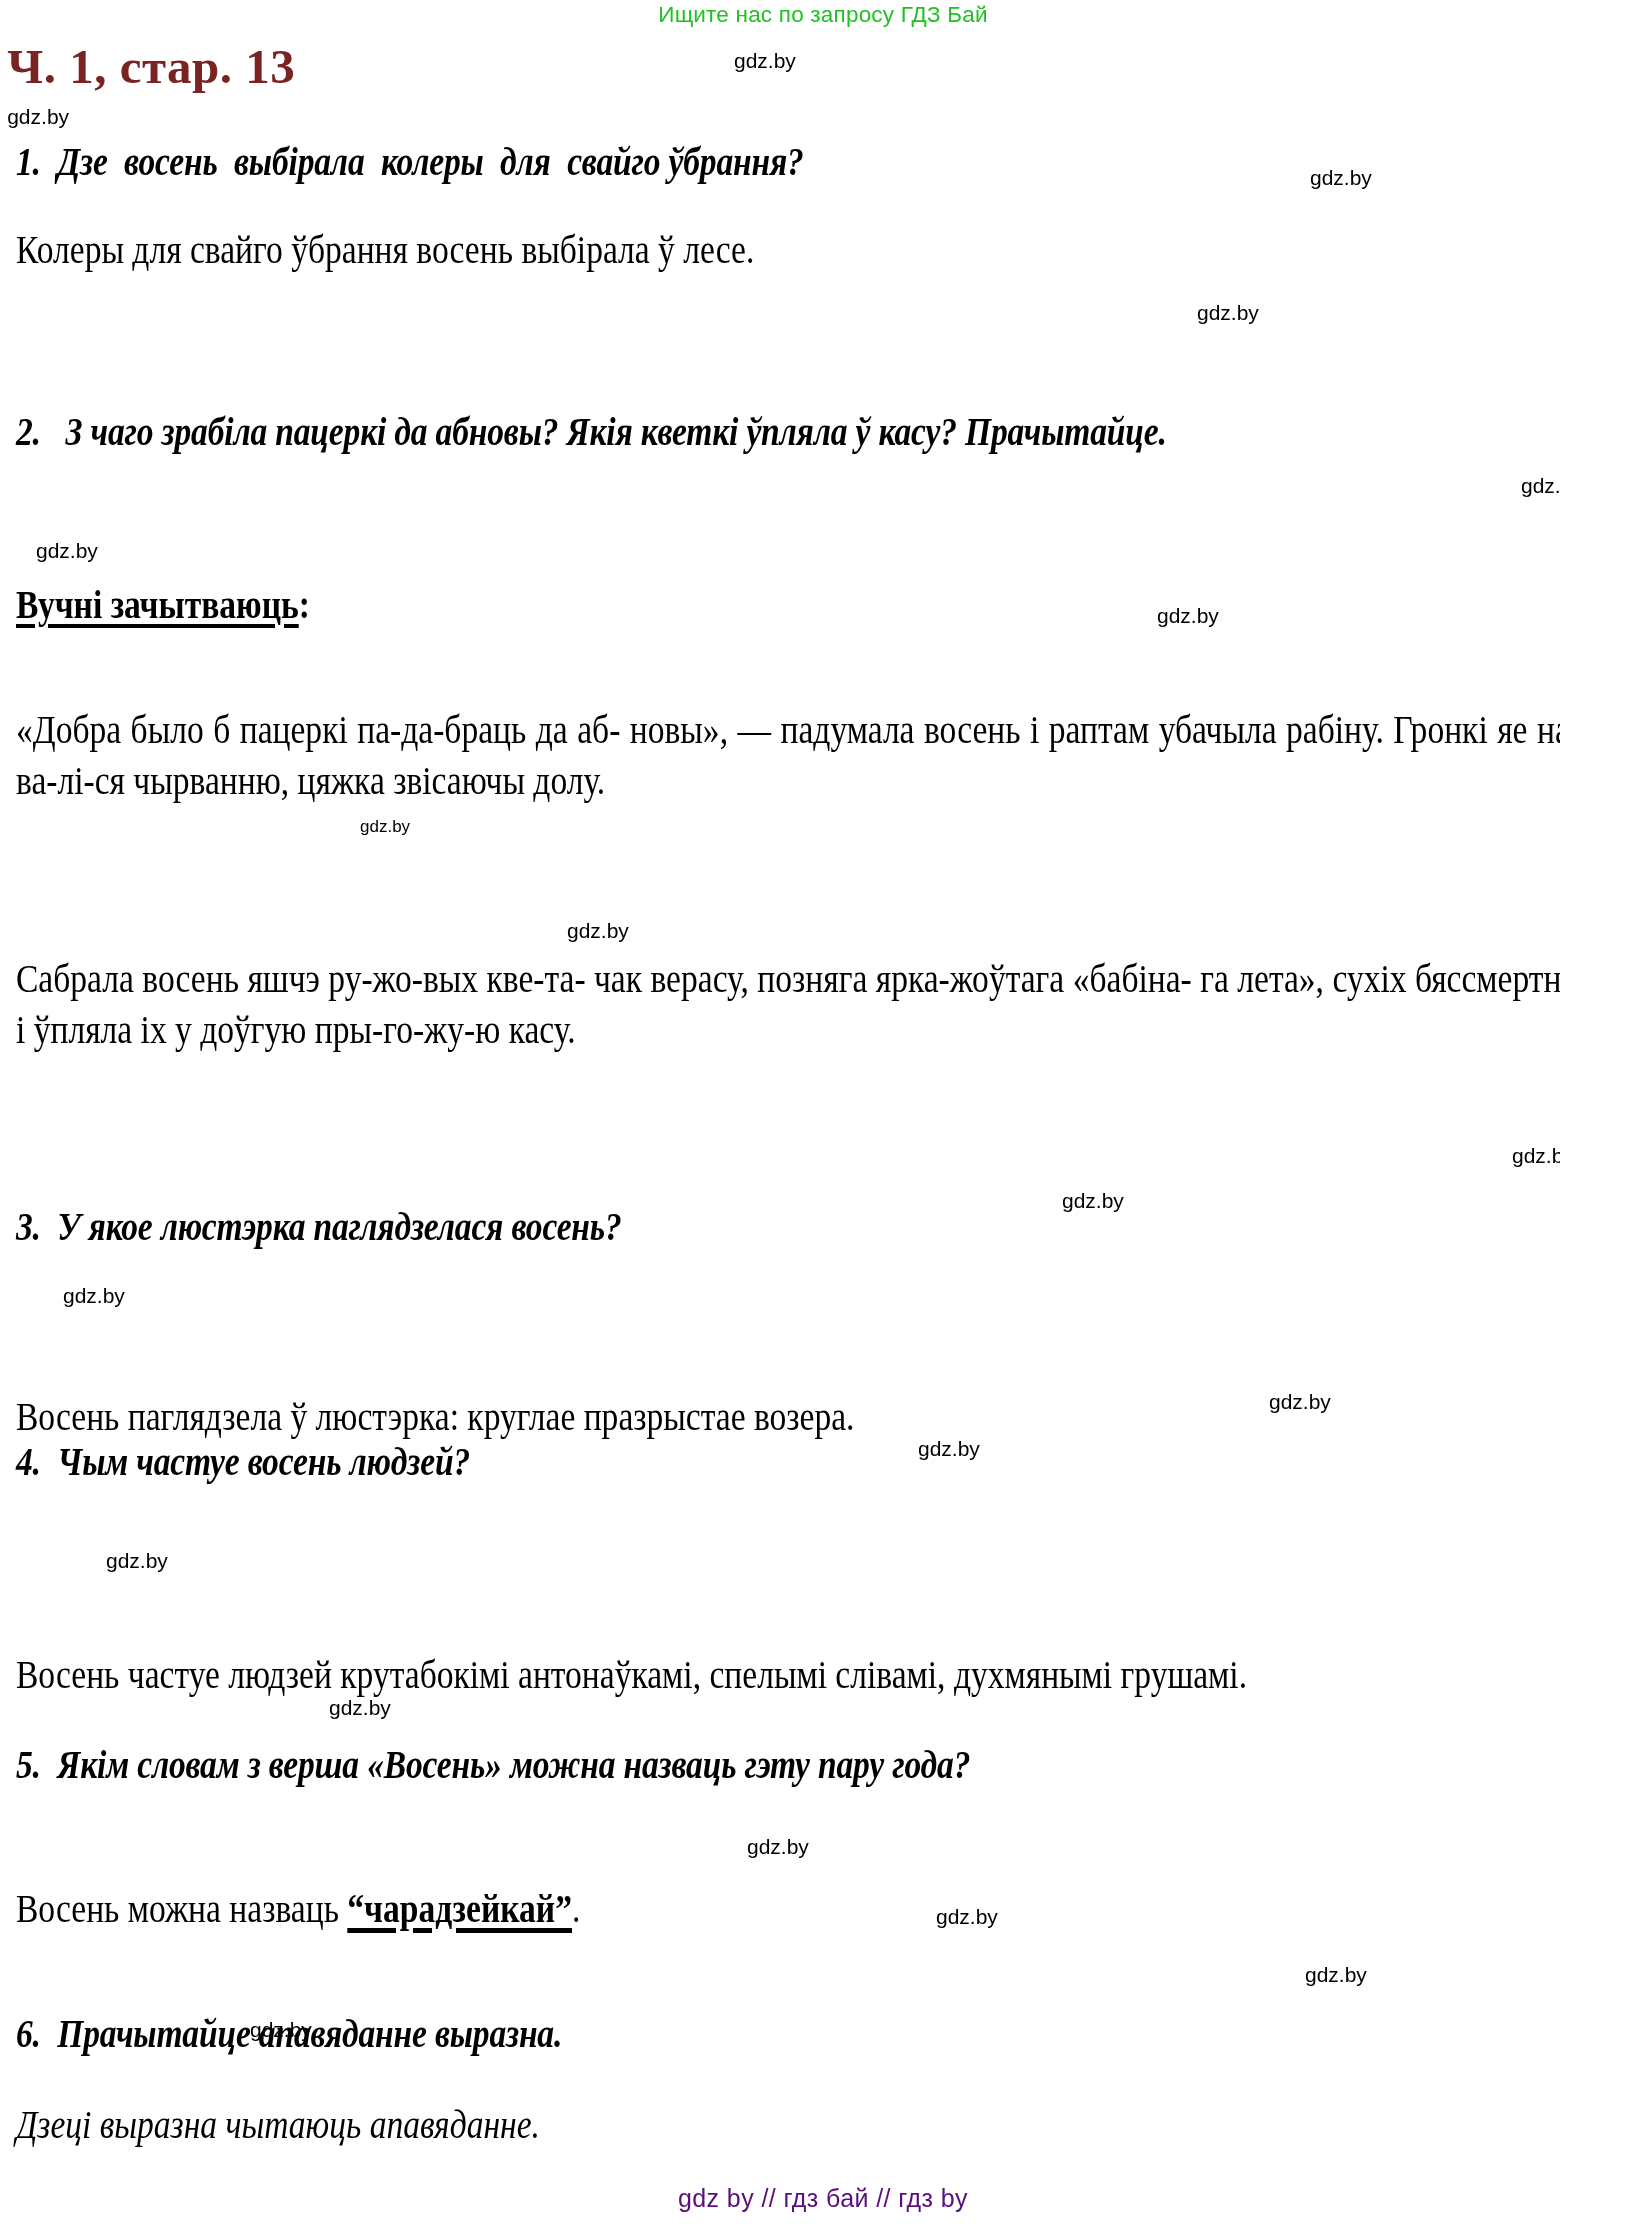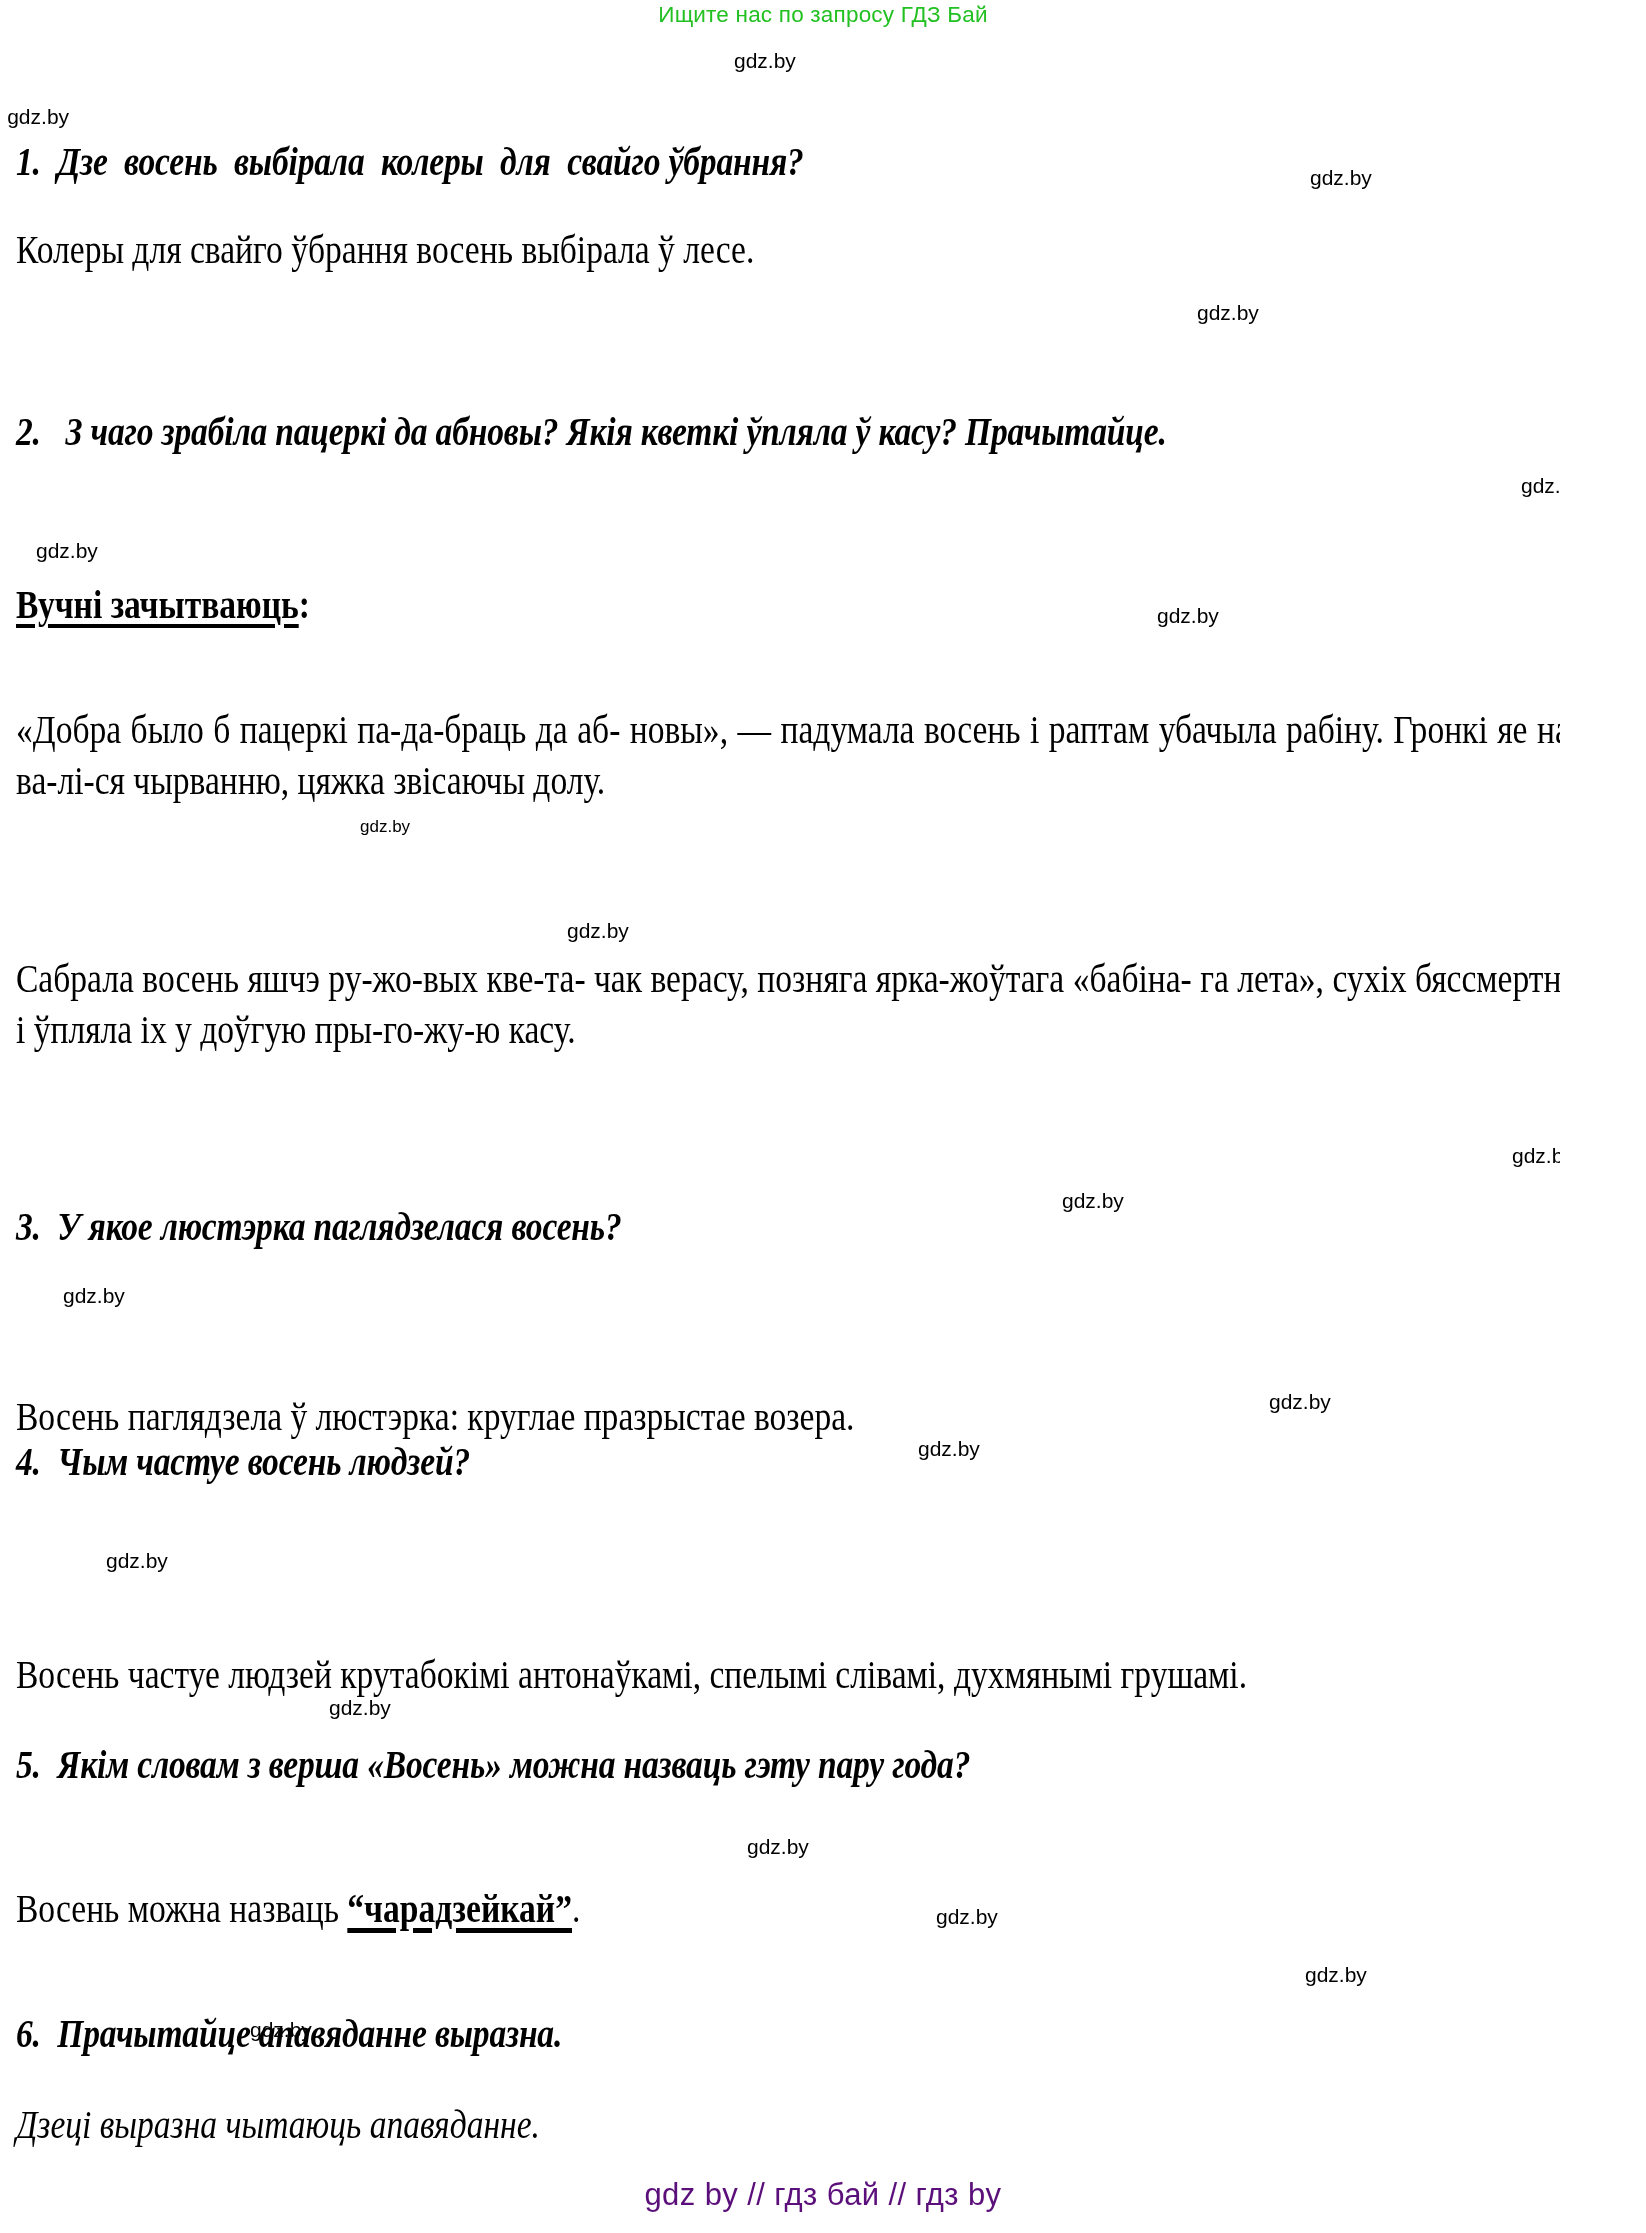--- a/index.html
+++ b/index.html
@@ -110,33 +110,34 @@
   }
   .wm.small { font-size: 17px; }
   
   .footer {
     position: absolute;
     bottom: 20px;
     left: 0;
     width: 1646px;
     text-align: center;
     font-family: "Liberation Sans", "DejaVu Sans", sans-serif;
-    font-size: 31px;
+    font-size: 25px;
     font-weight: 400;
     color: #5b0f7a;
     letter-spacing: 0.4px;
   }
 </style>
 </head>
 <body>
 
 <div class="page">
 
   <div class="promo" style="color: rgb(34, 192, 34);">Ищите нас по запросу ГДЗ Бай</div>
 
+  <div class="page-title" style="color: rgb(123, 34, 34);">Ч. 1, стар. 13</div>
 
   <div class="content">
 
     <div class="block" style="top:137px">
       <div class="q">1.  Дзе  восень  выбірала  колеры  для  свайго ўбрання?</div>
     </div>
     <div class="block" style="top:225px">
       <div class="ans nojust">Колеры для свайго ўбрання восень выбірала ў лесе.</div>
     </div>
 

